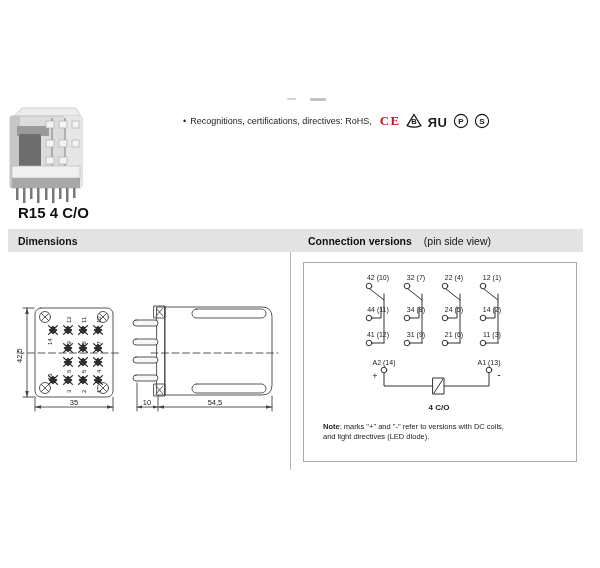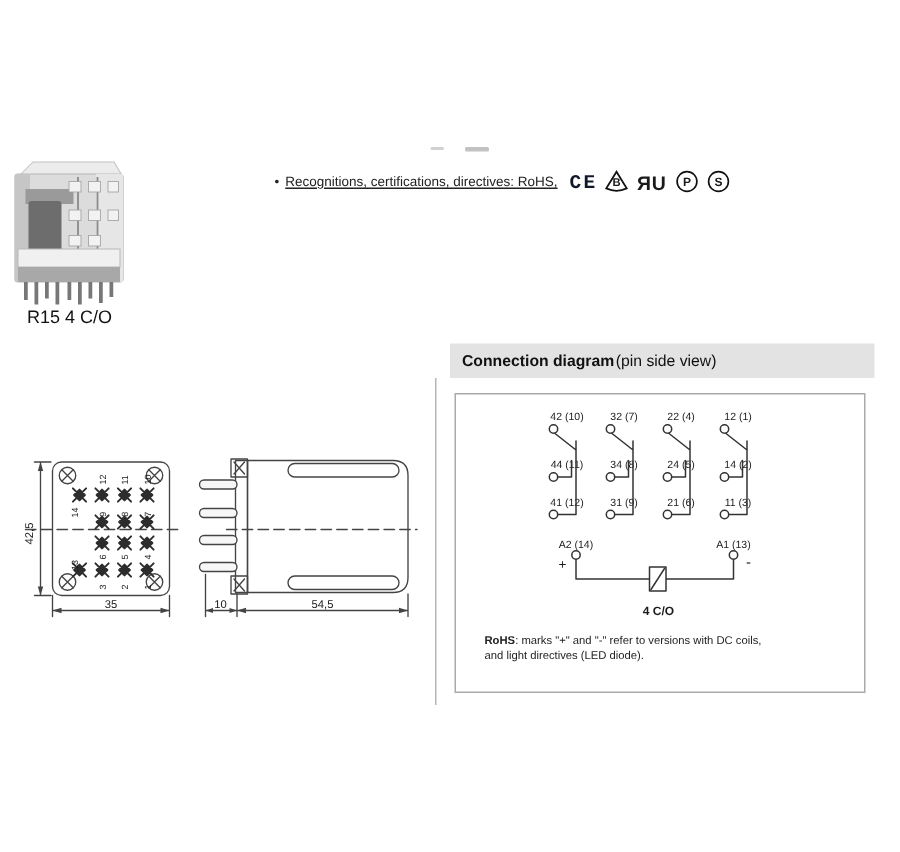--- a/index.html
+++ b/index.html
@@ -1,28 +1,28 @@
 <!DOCTYPE html>
 <html><head>
 <meta charset="utf-8">
 <style>
   html,body{margin:0;padding:0;background:#fff;}
   #page{position:relative;width:600px;height:568px;background:#ffffff;overflow:hidden;
         font-family:"Liberation Sans",sans-serif;color:#1a1a1a;}
   .abs{position:absolute;}
   .bar{background:#e3e3e3;height:23px;display:flex;align-items:center;
        font-size:10.5px;font-weight:bold;color:#111;}
-  .bar .sub{font-weight:normal;margin-left:1px;}
+  .bar .sub{font-weight:normal;margin-left:12px;}
   .certline{display:flex;align-items:center;font-size:9px;color:#222;white-space:nowrap;}
-  .certline .txt{margin-left:4px;text-decoration:underline;}
+  .certline .txt{margin-left:4px;}
   .logo{margin-left:5px;display:inline-flex;align-items:center;}
-  .ce{font-family:Liberation Mono, monospace;font-size:13px;font-weight:600;letter-spacing:1.5px;color:#0f172a;margin-left:8px;}
+  .ce{font-family:Liberation Serif, serif;font-size:13px;font-weight:600;letter-spacing:1.5px;color:#b91c1c;margin-left:8px;}
   .connbox{border:1px solid #aaaaaa;background:#fff;}
   .note{font-size:7.5px;line-height:10px;color:#222;}
-  .prodlabel{font-size:12px;font-weight:normal;color:#111;}
+  .prodlabel{font-size:15px;font-weight:bold;color:#111;}
   svg text{font-family:"Liberation Sans",sans-serif;fill:#1a1a1a;}
   .artifact{background:#9a9a9a;border-radius:1px;}
 </style>
 </head>
 <body>
 
 <div id="page">
 
   <div class="abs artifact" style="left:287px;top:98px;width:9px;height:2px;opacity:.45"></div>
   <div class="abs artifact" style="left:310px;top:98px;width:16px;height:3px;opacity:.6"></div>
@@ -87,22 +87,25 @@
       </svg>
     </span>
     <span class="logo">
       <svg width="16" height="16" viewBox="0 0 16 16">
         <circle cx="8" cy="8" r="6.6" fill="none" stroke="#111" stroke-width="1.1"></circle>
         <text x="8" y="11" font-size="8" font-weight="bold" text-anchor="middle">S</text>
       </svg>
     </span>
   </div>
 
+  <div class="abs bar" style="left:8px;top:229px;width:284px;padding-left:10px">
+    <span>Dimensions</span>
+  </div>
   <div class="abs bar" style="left:300px;top:229px;width:275px;padding-left:8px">
-    <span>Connection diagram</span>
+    <span>Connection versions</span>
     <span class="sub">(pin side view)</span>
   </div>
 
   <div class="abs" style="left:290px;top:252px;width:1px;height:218px;background:#b5b5b5"></div>
 
   <svg class="abs" style="left:10px;top:255px" width="280" height="215" viewBox="0 0 280 215" stroke-linecap="round" stroke-linejoin="round">
 
     <g stroke="#444" fill="none" stroke-width="0.9">
       <rect x="25" y="53" width="78" height="89" rx="6"></rect>
 
@@ -247,18 +250,18 @@
         <circle cx="185" cy="107" r="2.8" fill="#fff" stroke="#333" stroke-width="1"></circle>
         <path d="M80,110 V123 H129 M140,123 H185 V110" fill="none" stroke="#333" stroke-width="1"></path>
         <rect x="129" y="115" width="11" height="16" fill="#fff" stroke="#333" stroke-width="1"></rect>
         <line x1="130" y1="130" x2="139" y2="116" stroke="#333" stroke-width="1"></line>
       </g>
 
       <text x="135" y="147" font-size="8" font-weight="bold" text-anchor="middle">4 C/O</text>
     </svg>
 
     <div class="abs note" style="left:19px;top:159px;width:245px">
-      <div><b>RoHS</b><span>: marks "+" and "-" refer to versions with DC coils,</span></div>
+      <div><b>Note</b><span>: marks "+" and "-" refer to versions with DC coils,</span></div>
       <div>and light directives (LED diode).</div>
     </div>
   </div>
 
 </div>
 
 </body></html>

